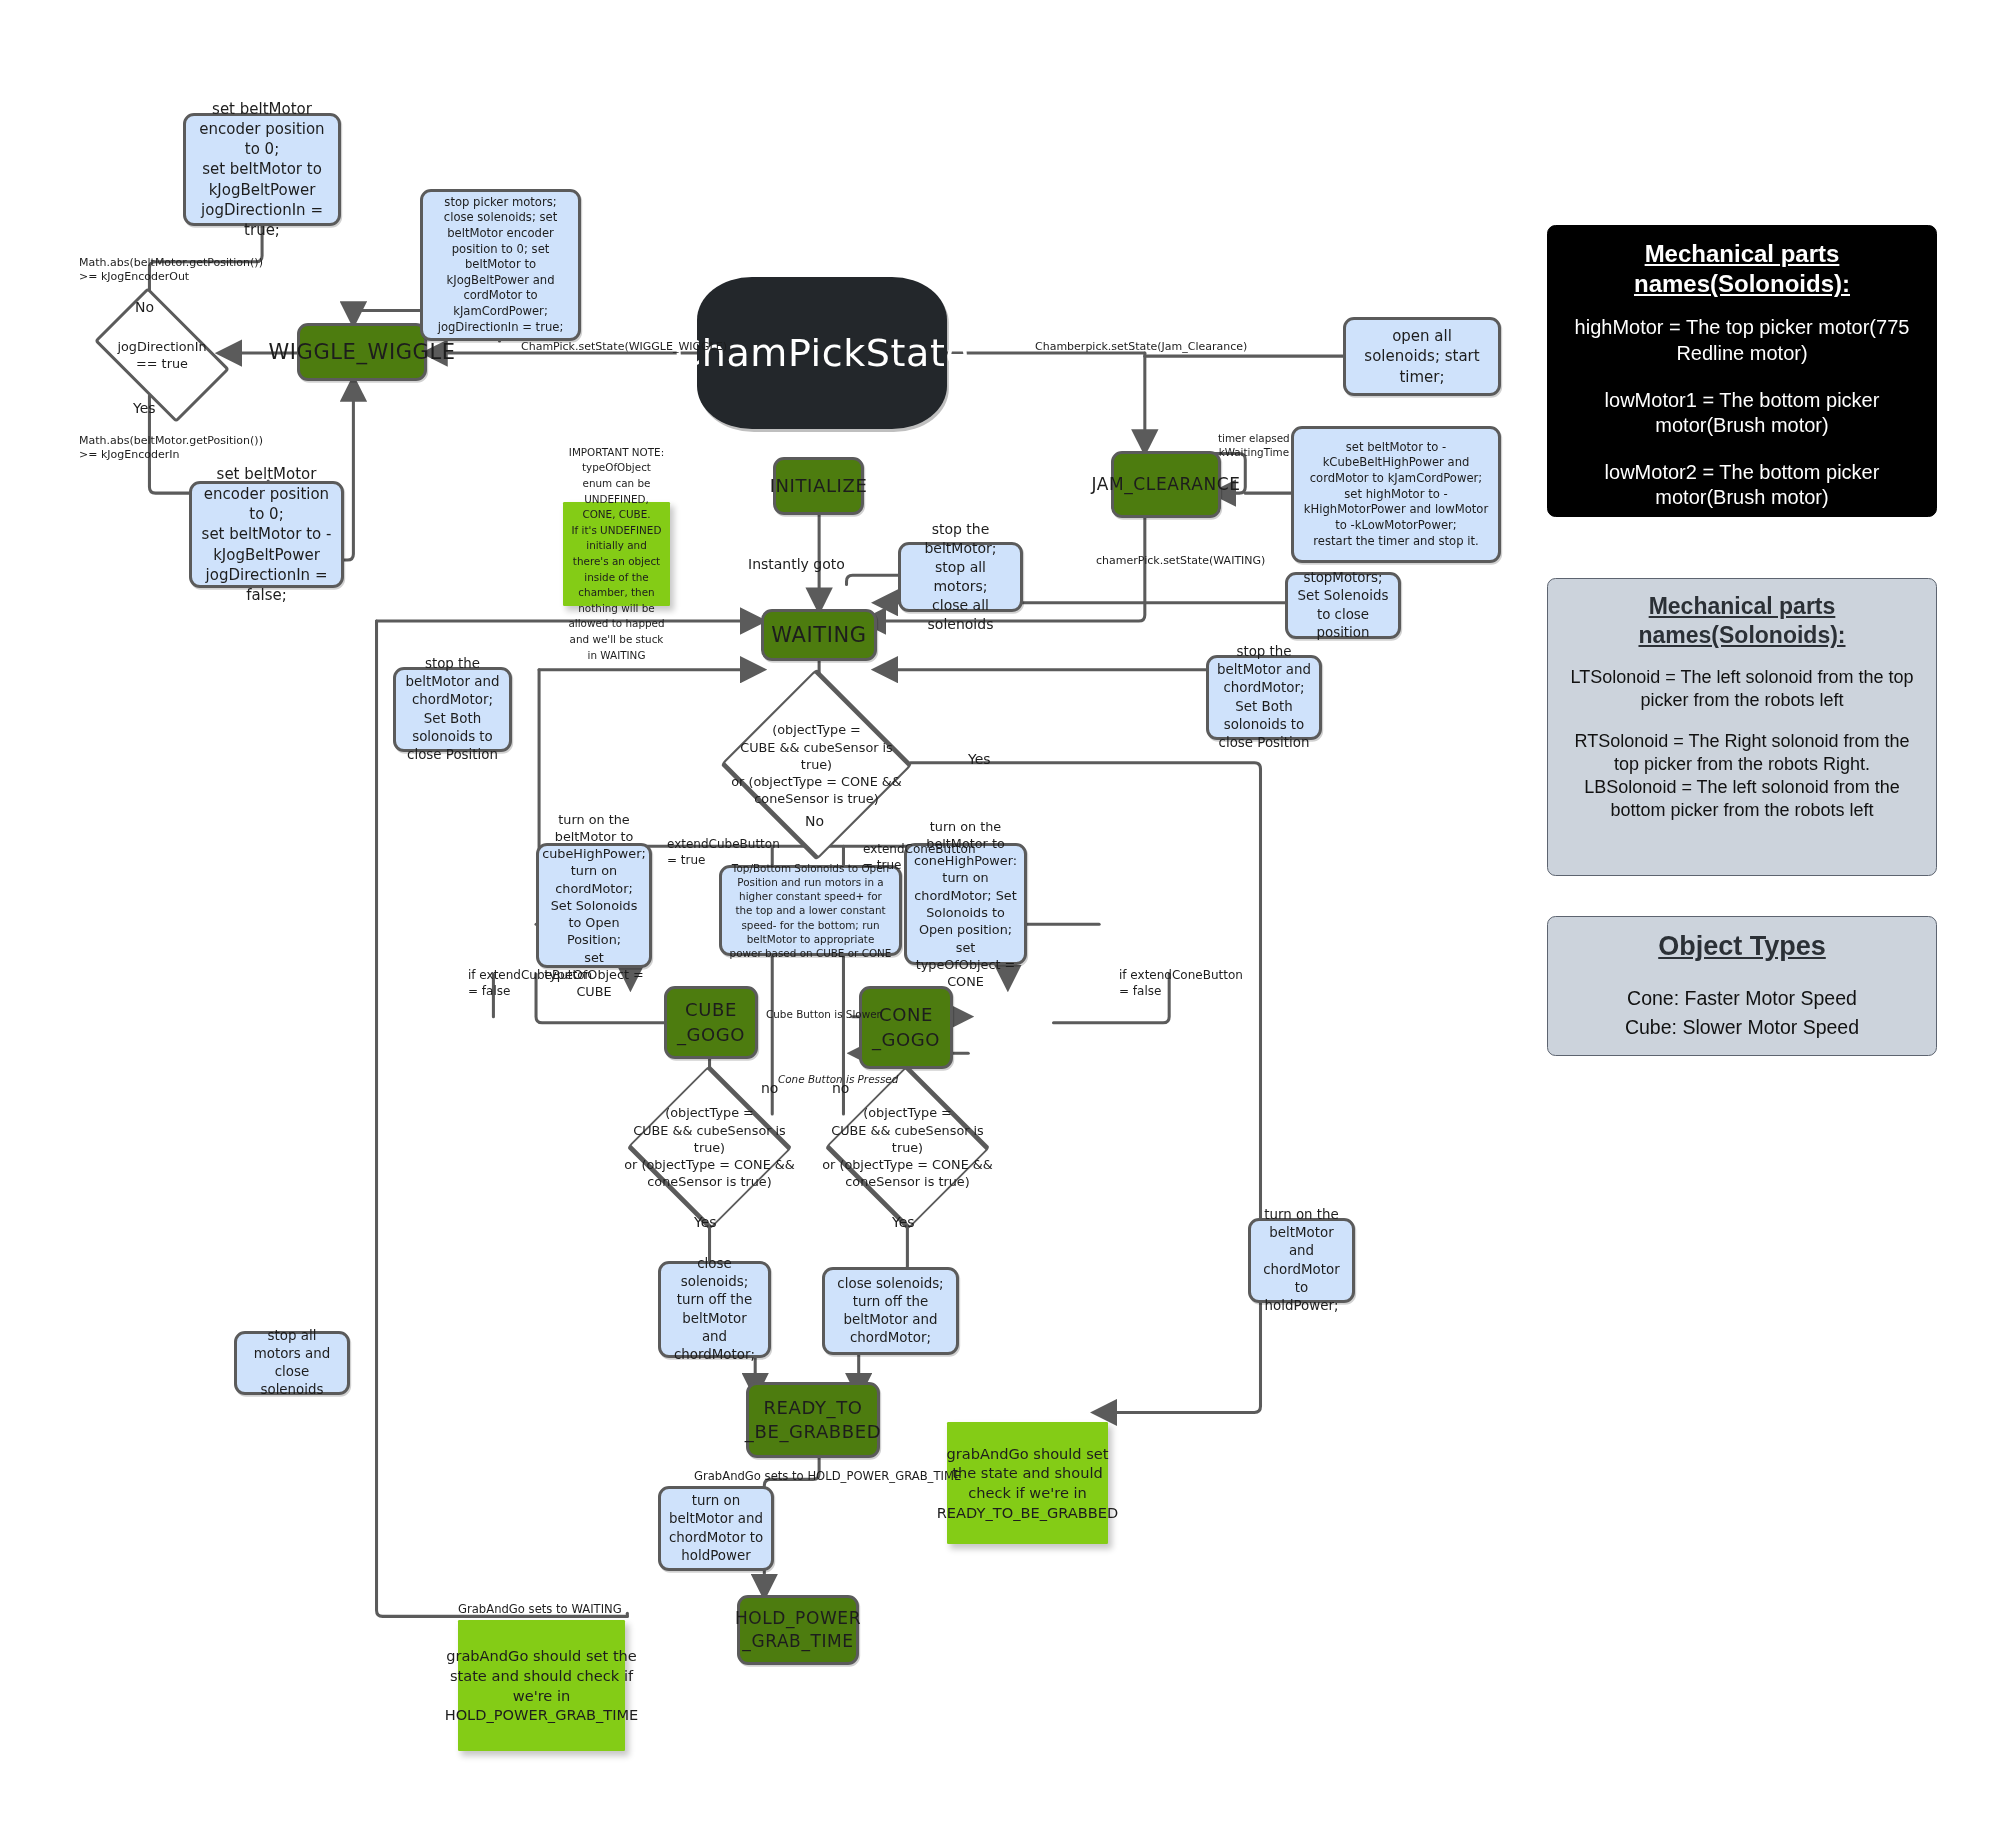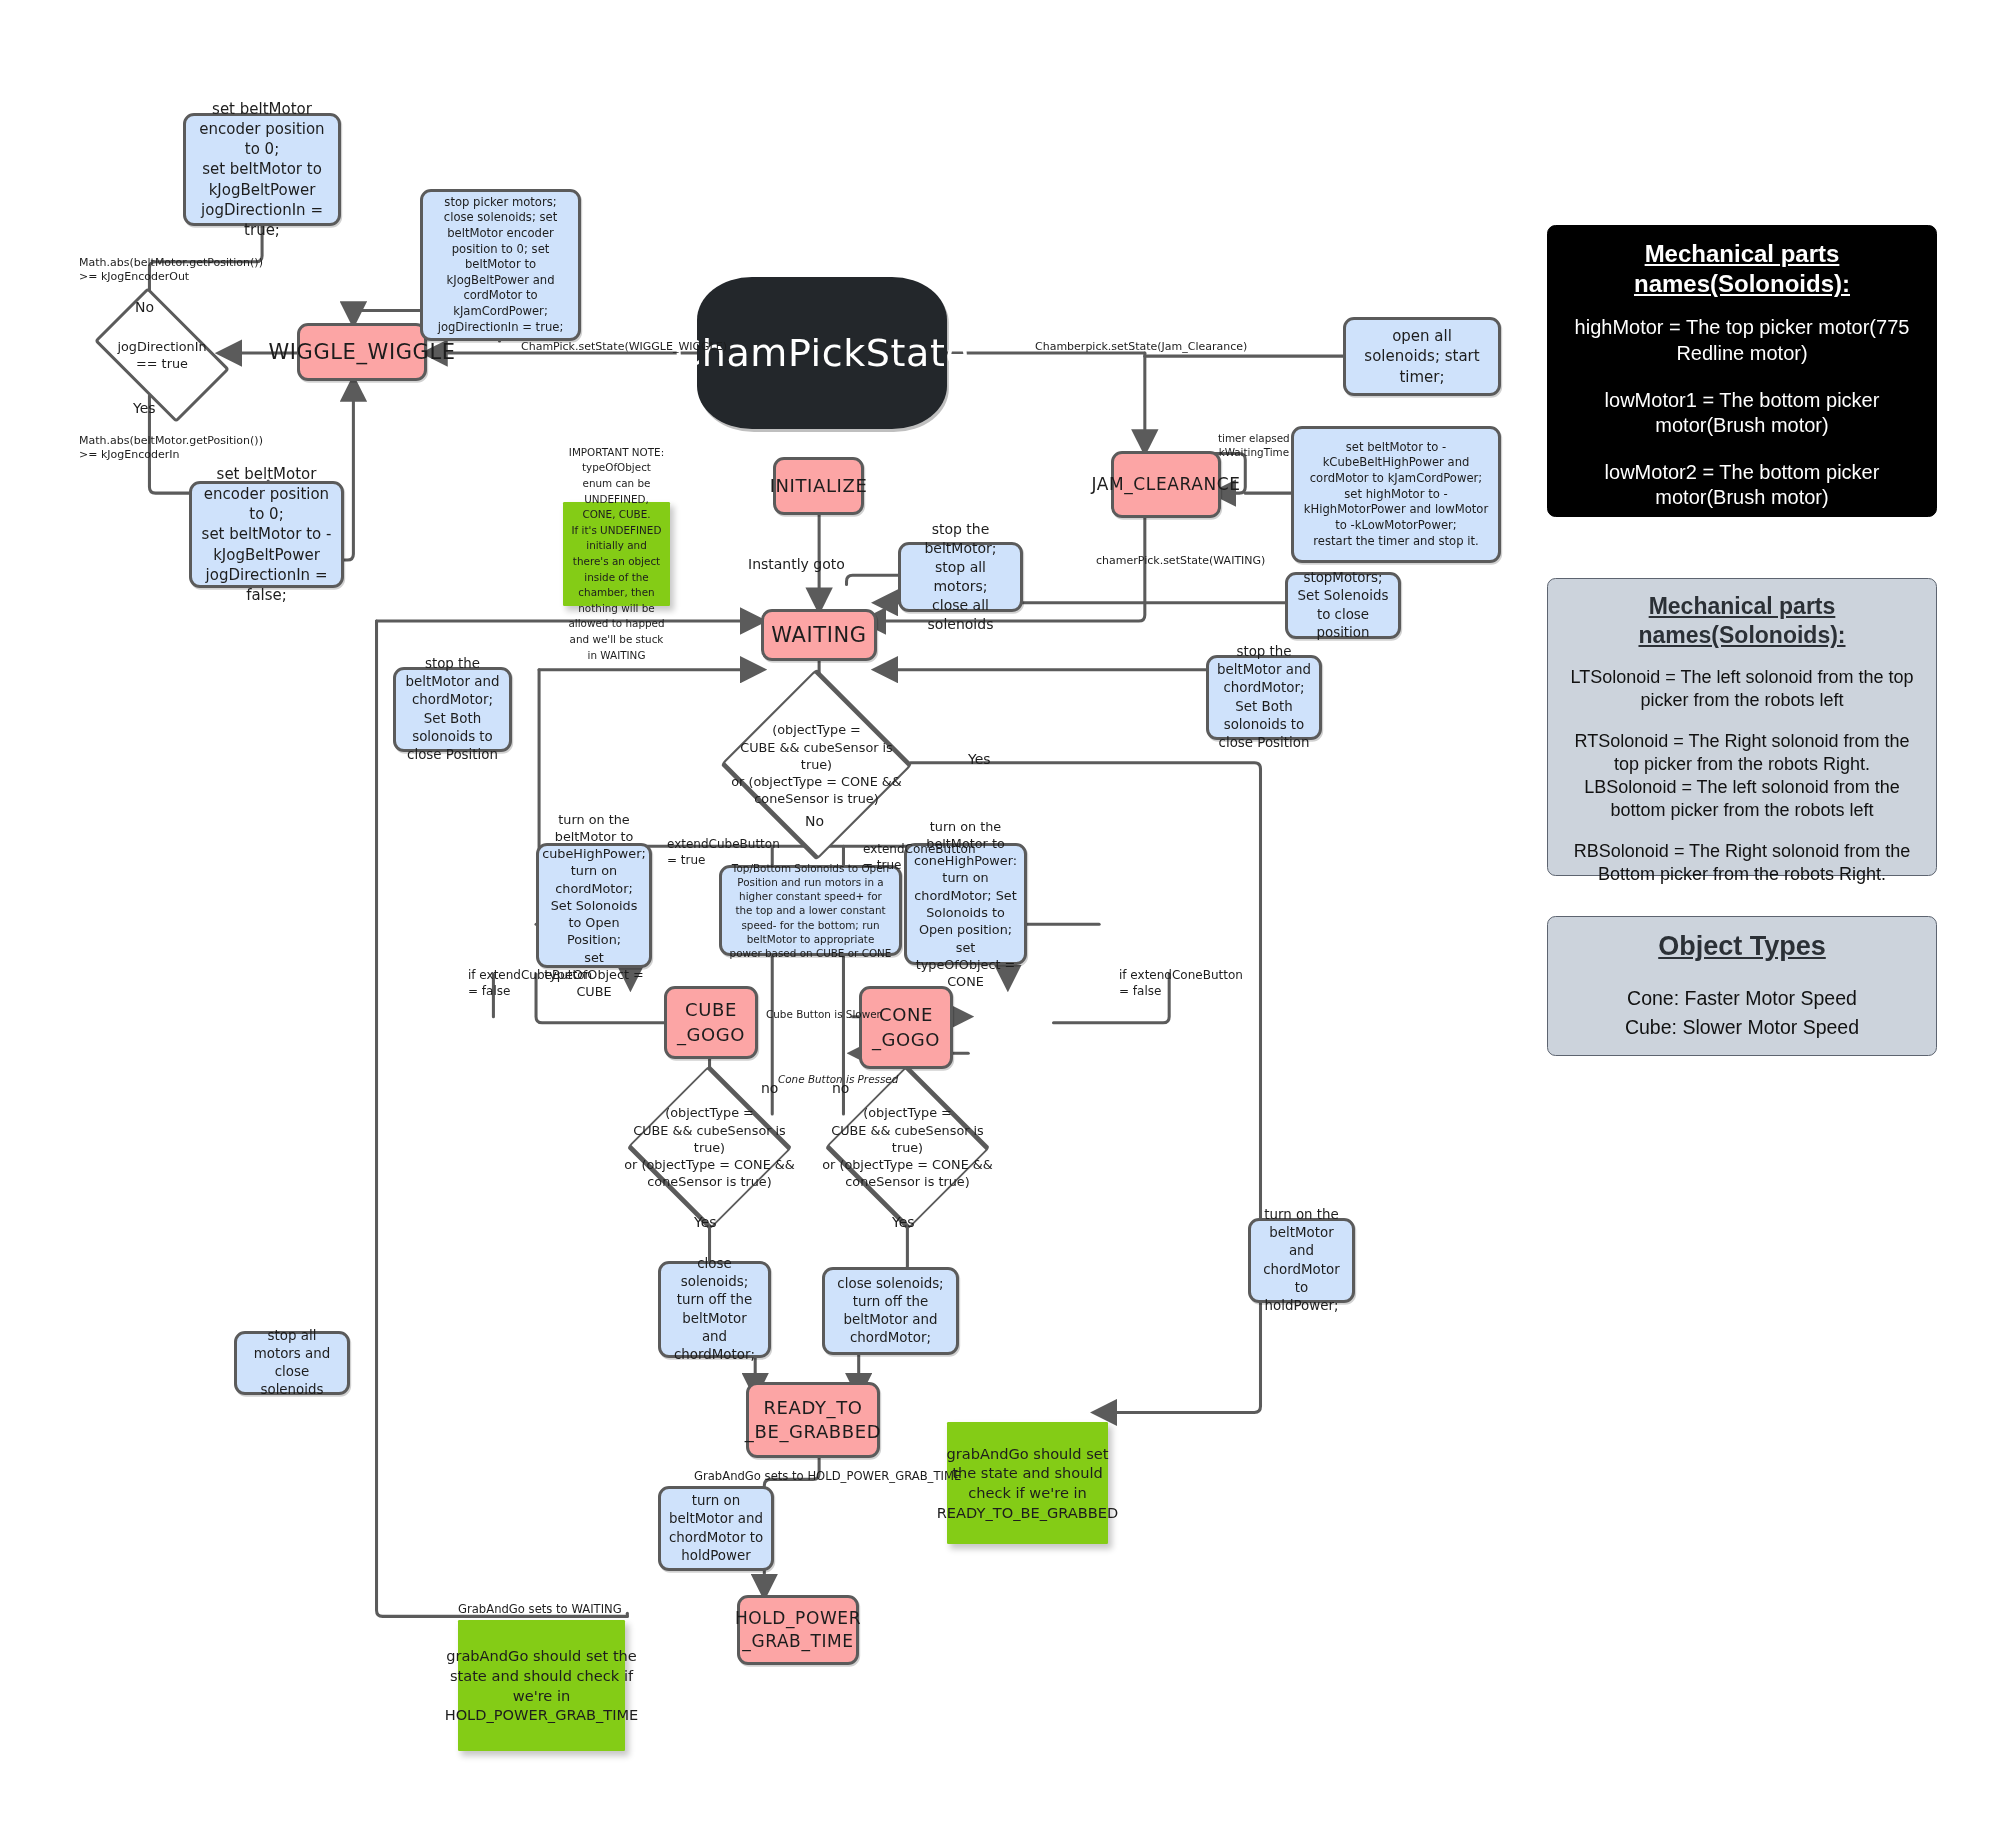--- a/index.html
+++ b/index.html
@@ -8,21 +8,21 @@
     width:1995px;height:1841px;position:relative;overflow:hidden;
   }
   #canvas{position:absolute;inset:0;width:1995px;height:1841px;}
   svg#wires{position:absolute;left:0;top:0;width:1995px;height:1841px;pointer-events:none;}
 
   .node{position:absolute;box-sizing:border-box;display:flex;align-items:center;justify-content:center;
         text-align:center;padding:6px 7.3px;line-height:1.35;}
 
   
   .state{
-    background:#fca5a5;border:3px solid #5b5b5b;border-radius:11px;
+    background:#4d7c0f;border:3px solid #5b5b5b;border-radius:11px;
     color:#1d1d1d;font-size:21px;letter-spacing:0.6px;
     box-shadow:1.2px 1.8px 0 rgba(0,0,0,.18);
   }
   
   .action{
     background:#cfe2fb;border:3px solid #5b5b5b;border-radius:11px;
     color:#1d1d1d;font-size:15px;
     box-shadow:1.2px 1.8px 0 rgba(0,0,0,.18);
   }
   .action.small{font-size:11.6px;}
@@ -371,21 +371,20 @@
     <p>highMotor =  The top picker motor(775 Redline motor)</p>
     <p>lowMotor1 = The bottom picker motor(Brush motor)</p>
     <p>lowMotor2 = The bottom picker motor(Brush motor)</p>
   </div>
 
   <div class="legend grey" style="left:1547px;top:578px;width:390px;height:298px;">
     <h3>Mechanical parts names(Solonoids):</h3>
     <p>LTSolonoid =  The left solonoid from the top picker from the robots left</p>
     <p style="white-space:pre-line;">RTSolonoid = The Right solonoid from the top picker from the robots Right.
 LBSolonoid =  The left solonoid from the bottom picker from the robots left</p>
-    <p>RBSolonoid = The Right solonoid from the Bottom picker from the robots Right.</p>
   </div>
 
   <div class="legend grey obj" style="left:1547px;top:916px;width:390px;height:140px;">
     <h3>Object Types</h3>
     <p>Cone: Faster Motor Speed</p>
     <p>Cube: Slower Motor Speed</p>
   </div>
 
 </div>
 

